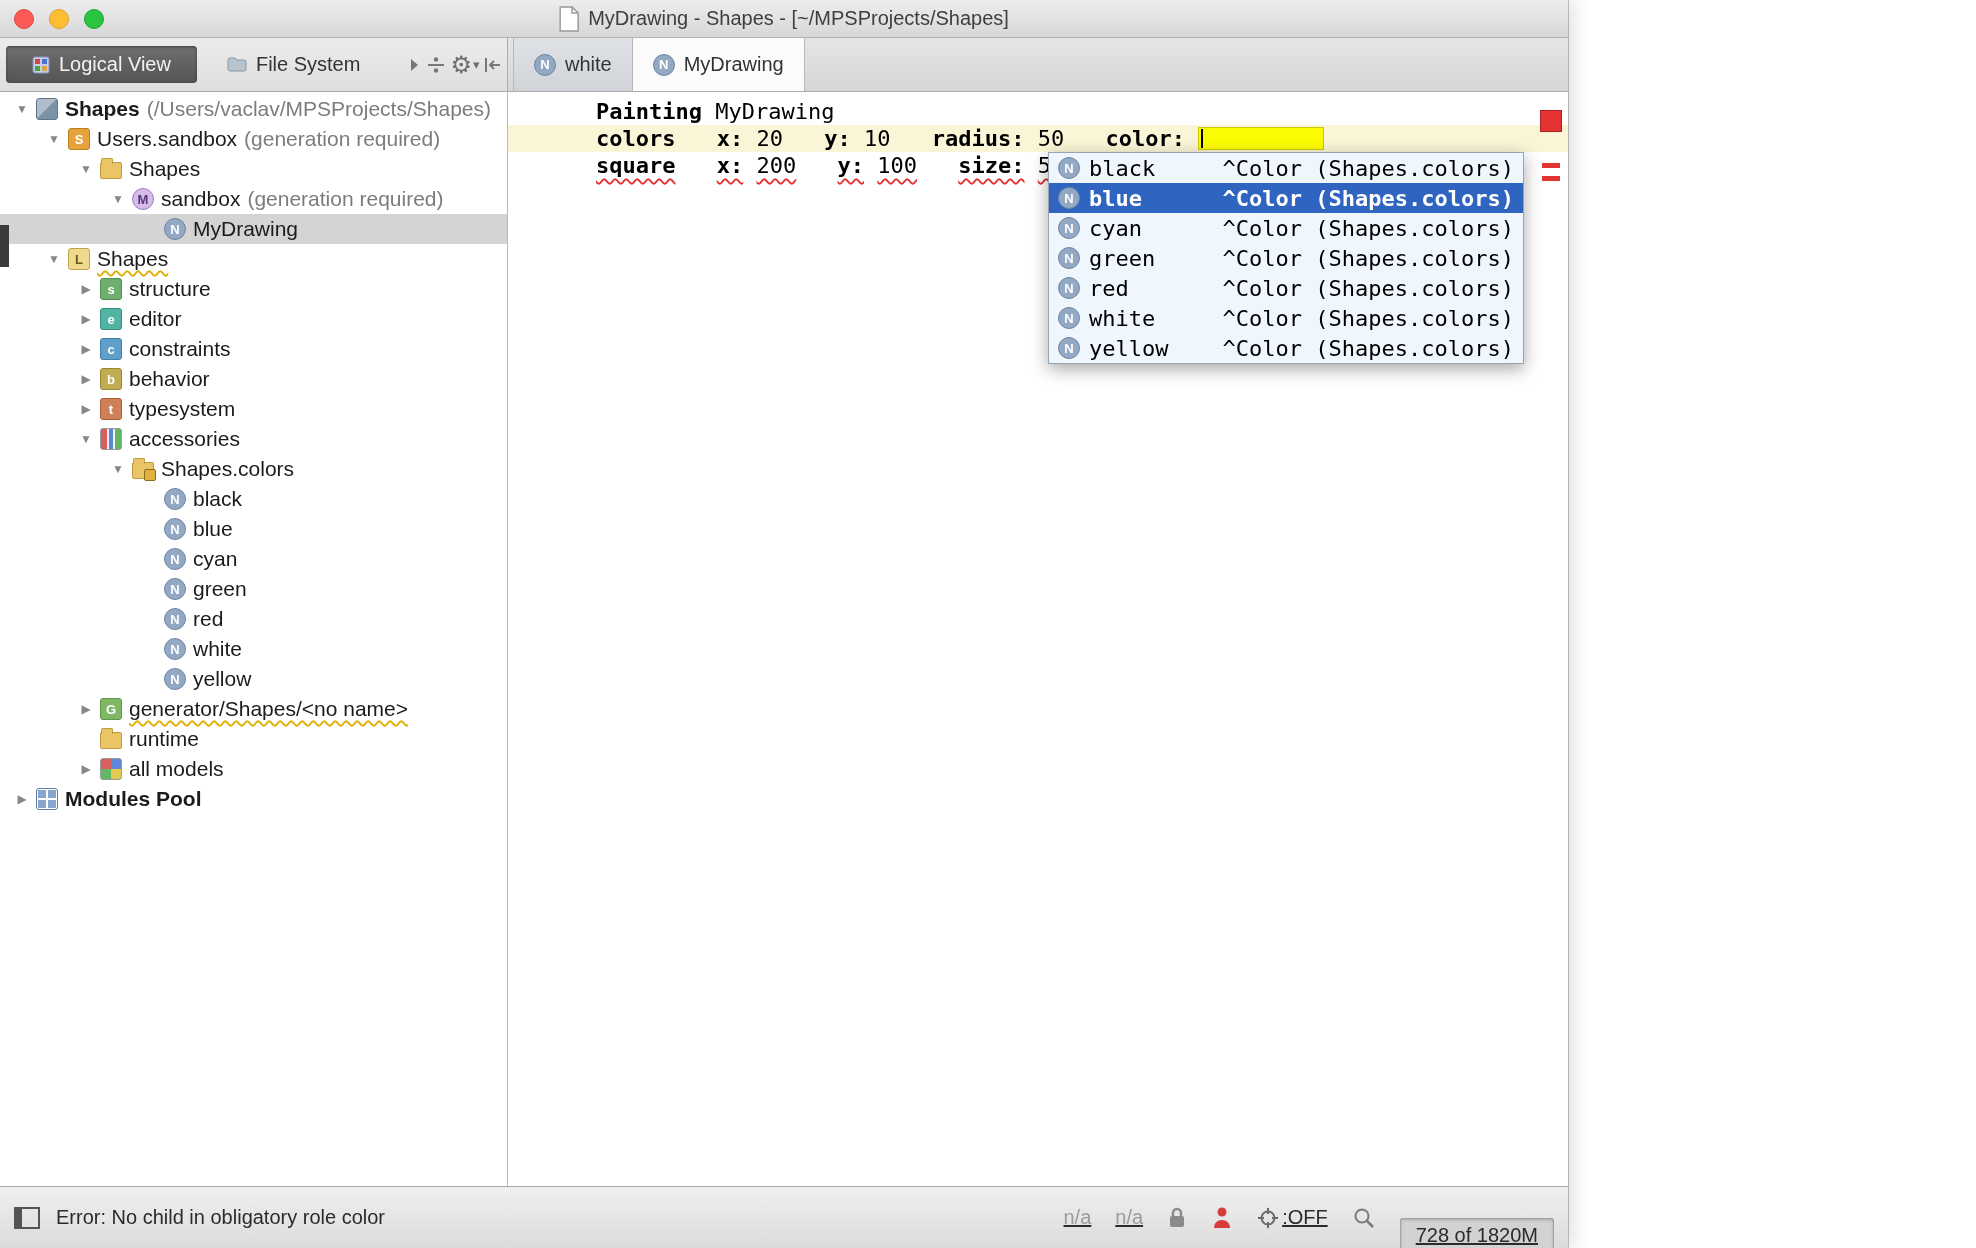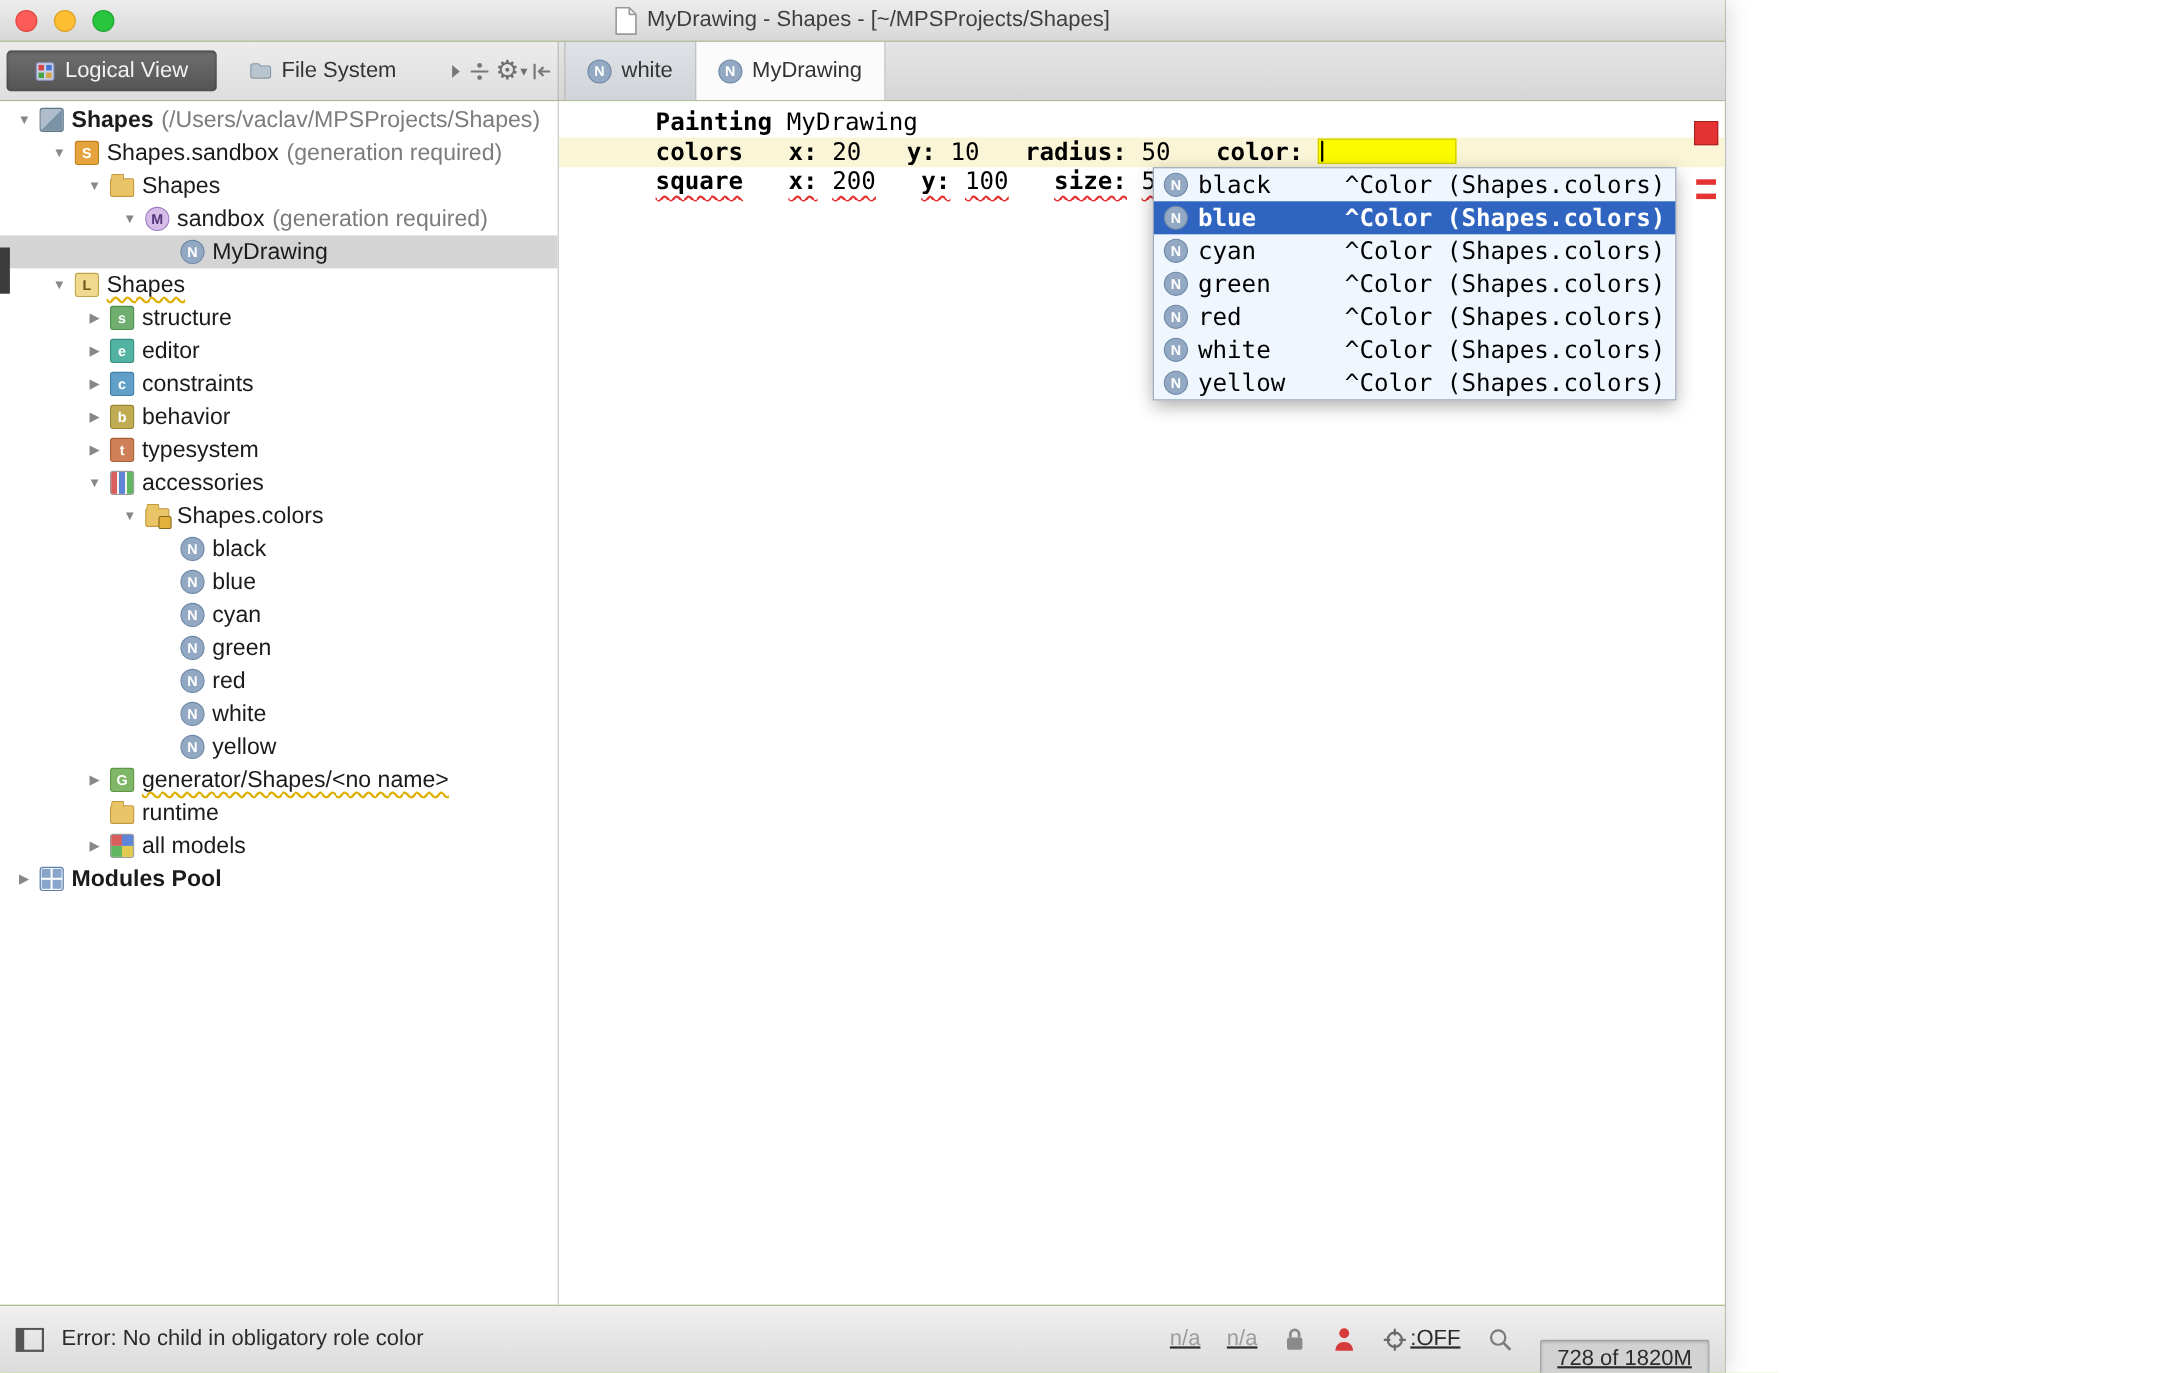--- a/index.html
+++ b/index.html
@@ -6,21 +6,21 @@
   html,body { width:1976px; height:1248px; }
   body {
     background:#ffffff;
     font-family:"Liberation Sans", sans-serif;
     position:relative;
     overflow:hidden;
   }
   .window {
     position:absolute; left:0; top:0;
     width:1568px; height:1248px;
-    background:#bef264;
+    background:#f9a8d4;
     display:flex; flex-direction:column;
     box-shadow:0 0 0 1px rgba(0,0,0,.22), 6px 0 18px rgba(0,0,0,.12);
   }
 
   
   .titlebar {
     flex:0 0 38px; height:38px; position:relative;
     background:linear-gradient(#EDEDED,#D7D7D7);
     border-bottom:1px solid #B2B2B2;
   }
@@ -277,21 +277,21 @@
     <div class="tree-panel">
         <div class="tree-row" style="padding-left: 8px;">
           <span class="tree-arrow">▼</span>
           <span class="ticon project"></span>
           <span class="tree-label bold">Shapes</span>
           <span class="tree-suffix">(/Users/vaclav/MPSProjects/Shapes)</span>
         </div>
         <div class="tree-row" style="padding-left: 40px;">
           <span class="tree-arrow">▼</span>
           <span class="ticon solution-s">S</span>
-          <span class="tree-label">Shapes.sandbox</span>
+          <span class="tree-label">Users.sandbox</span>
           <span class="tree-suffix">(generation required)</span>
         </div>
         <div class="tree-row" style="padding-left: 72px;">
           <span class="tree-arrow">▼</span>
           <span class="ticon folder"></span>
           <span class="tree-label">Shapes</span>
         </div>
         <div class="tree-row" style="padding-left: 104px;">
           <span class="tree-arrow">▼</span>
           <span class="ticon model-m">M</span>

